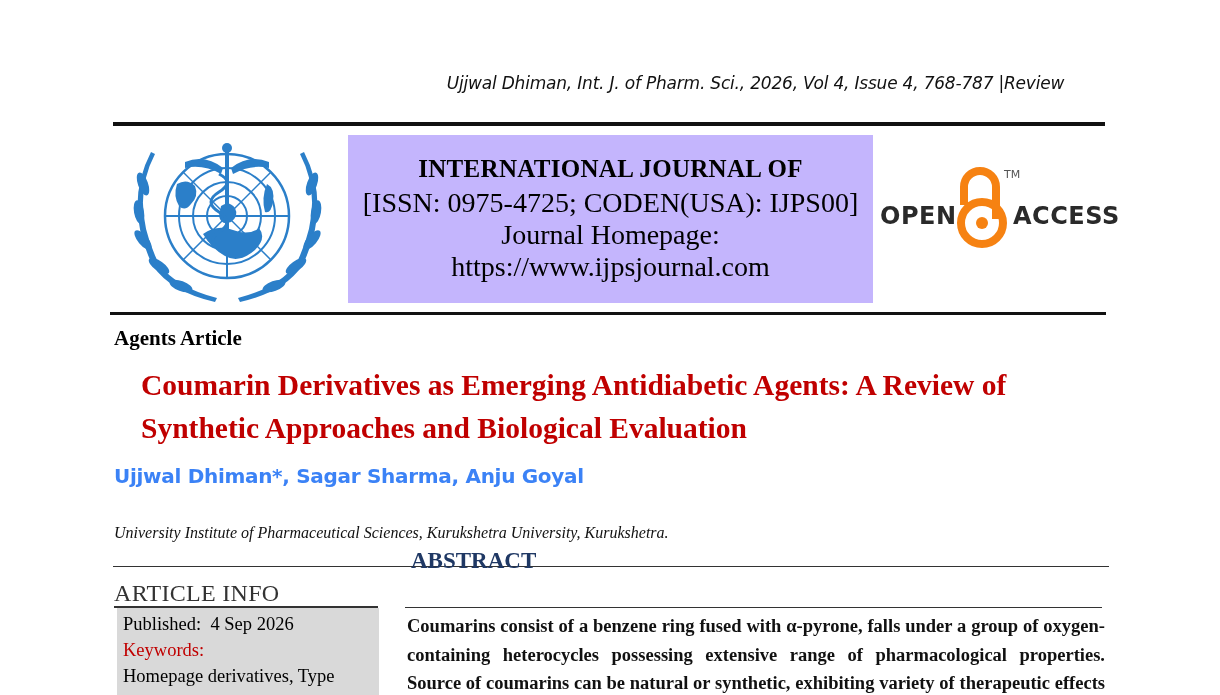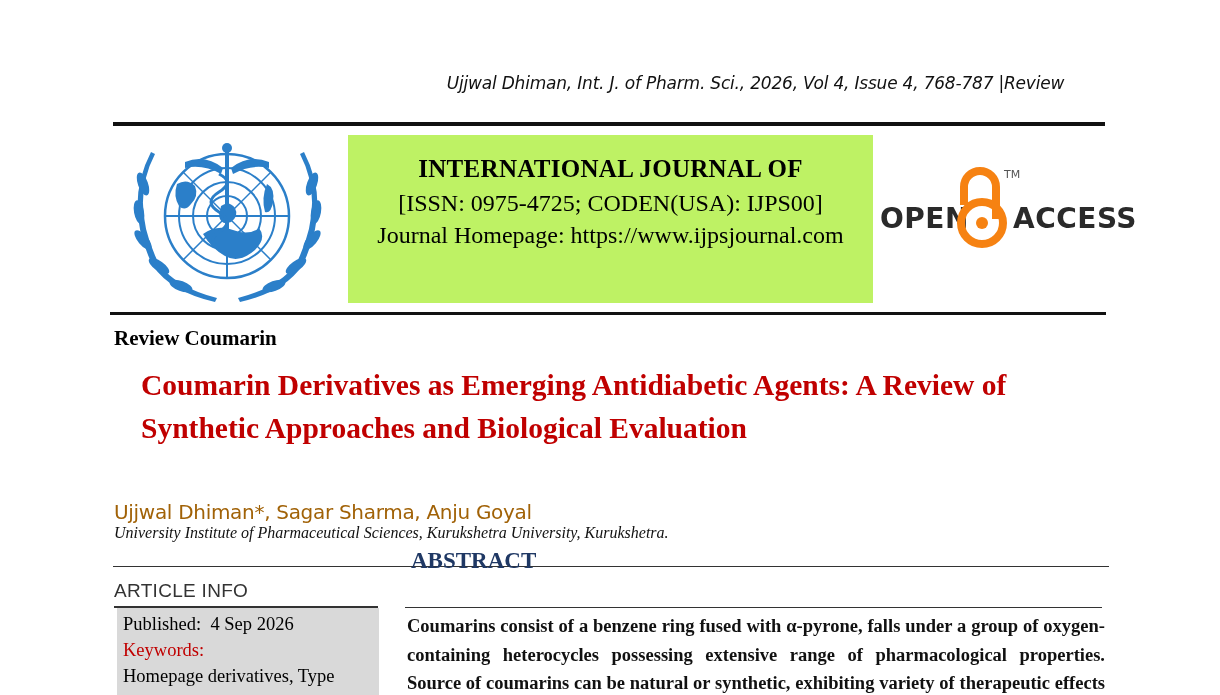--- a/index.html
+++ b/index.html
@@ -12,48 +12,48 @@
   .running-head {
     left: 420px; top: 73px; width: 671px; text-align: center;
     font-family: "DejaVu Sans", sans-serif; font-style: italic;
     font-size: 17px; color: #111; letter-spacing: -0.2px;
   }
   .rule-top { left: 113px; top: 122px; width: 992px; height: 4px; background: #111; }
   .rule-bottom { left: 110px; top: 312px; width: 996px; height: 3px; background: #111; }
   .logo-emblem { left: 125px; top: 134px; width: 205px; height: 170px; }
   .journal-box {
     left: 348px; top: 135px; width: 525px; height: 168px;
-    background: #bef264; text-align: center;
+    background: #c4b5fd; text-align: center;
   }
   .journal-title {
     font-weight: bold; font-size: 25px; line-height: 36px; margin-top: 16px;
     letter-spacing: 0.3px;
   }
-  .journal-meta { font-size: 24px; line-height: 32px; }
+  .journal-meta { font-size: 28px; line-height: 32px; }
   .oa-logo { left: 880px; top: 165px; width: 230px; height: 85px; }
   .oa-text {
     position: absolute; top: 37px; font-family: "DejaVu Sans", sans-serif;
-    font-weight: bold; font-size: 28px; color: #2a2a2a; letter-spacing: 0.5px; text-align: center;
+    font-weight: bold; font-size: 24px; color: #2a2a2a; letter-spacing: 0.5px; text-align: center;
   }
   .section-label { left: 114px; top: 326px; font-weight: bold; font-size: 21px; }
   .article-title {
     left: 113px; top: 364px; width: 1000px; color: #c00000; font-weight: bold;
     font-size: 29.5px; line-height: 43px; margin-left: 28px;
   }
   .authors {
-    left: 114px; top: 500px; font-family: "DejaVu Sans", sans-serif;
-    color: #a16207; font-weight: normal; font-size: 20px; letter-spacing: -0.3px;
+    left: 114px; top: 464px; font-family: "DejaVu Sans", sans-serif;
+    color: #3b82f6; font-weight: bold; font-size: 20px; letter-spacing: -0.3px;
   }
   .affiliation {
     left: 114px; top: 524px; font-style: italic; font-size: 16px; color: #111;
   }
   .rule-mid { left: 113px; top: 566px; width: 996px; height: 1px; background: #333; }
   .article-info-label {
-    left: 114px; top: 580px; font-family: Liberation Sans, sans-serif;
-    font-size: 19px; color: #333; letter-spacing: 0.3px; font-weight: 300;
+    left: 114px; top: 580px; font-family: Liberation Serif, serif;
+    font-size: 24px; color: #333; letter-spacing: 0.3px; font-weight: 300;
   }
   .info-rule { left: 114px; top: 606px; width: 264px; height: 2px; background: #333; }
   .info-box {
     left: 117px; top: 608px; width: 262px; height: 90px; background: #d9d9d9;
     padding: 3px 0 0 6px; box-sizing: border-box;
     font-size: 18.5px; line-height: 26px;
   }
   .keywords-label { color: #c00000; }
   .abstract-heading {
     left: 411px; top: 548px; font-weight: bold; color: #1f3864; font-size: 23px;
@@ -135,21 +135,21 @@
     <path d="M12 40 L12 22 A16 16 0 0 1 44 22 L44 54" fill="none" stroke="#f68212" stroke-width="8" stroke-linecap="butt"></path>
     <circle cx="30" cy="58" r="21" fill="none" stroke="#f68212" stroke-width="8"></circle>
     <circle cx="30" cy="58" r="6" fill="#f68212"></circle>
   </svg>
   <span class="abs" style="left:124px; top:3px; font-family:'DejaVu Sans',sans-serif; font-size:11px; color:#555;">TM</span>
   <span class="oa-text" style="left:133px;">ACCESS</span>
 </div>
 
 <div class="abs rule-bottom"></div>
 
-<div class="abs section-label">Review Coumarin</div>
+<div class="abs section-label">Agents Article</div>
 
 <div class="abs article-title">
   <div>Coumarin Derivatives as Emerging Antidiabetic Agents: A Review of</div>
   <div>Synthetic Approaches and Biological Evaluation</div>
 </div>
 
 <div class="abs authors">Ujjwal Dhiman*, Sagar Sharma, Anju Goyal</div>
 
 <div class="abs affiliation">University Institute of Pharmaceutical Sciences, Kurukshetra University, Kurukshetra.</div>
 

